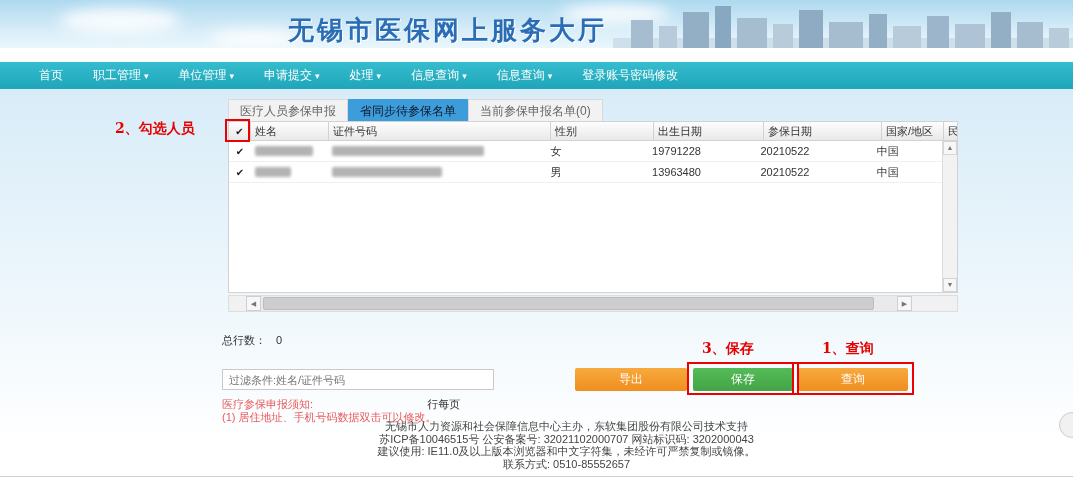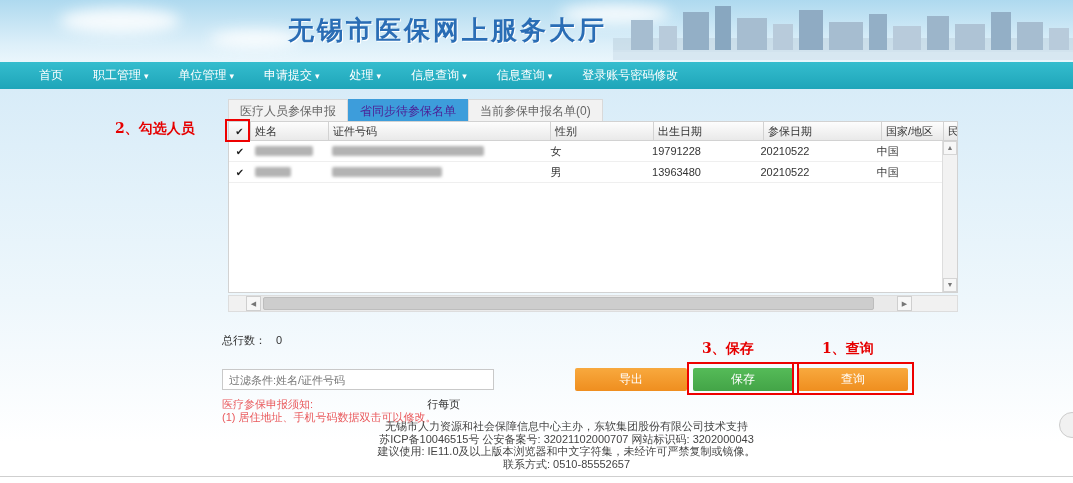--- a/index.html
+++ b/index.html
@@ -2,41 +2,41 @@
 <html><head>
 <meta charset="utf-8">
 <style>
   * { box-sizing: border-box; }
   html,body { margin:0; padding:0; }
   body {
     width:1073px; height:483px; position:relative; overflow:hidden;
     background:#ffffff; font-family:"Liberation Sans", sans-serif;
   }
   
-  .banner { position:absolute; left:0; top:0; width:1073px; height:62px;
+  .banner { position:absolute; left:0; top:0; width:1073px; height:48px;
     background:linear-gradient(#aed9ef,#dceff9 70%,#eaf6fc); overflow:hidden; }
   .cloud { position:absolute; background:#ffffff; border-radius:50%; filter:blur(7px); opacity:.85; }
   .banner-title { position:absolute; left:288px; top:13px; font-size:26px; font-weight:bold;
     color:#2a6db5; letter-spacing:3px; text-shadow:1px 1px 0 #ffffff; white-space:nowrap; }
   .skyline { position:absolute; right:0; top:4px; }
   
   .nav { position:absolute; left:0; top:62px; width:1073px; height:27px;
     background:linear-gradient(#35bdce,#1ea5b9); display:flex; align-items:center; padding-left:24px; }
   .nav-item { color:#ffffff; font-size:12px; padding:0 15px; height:27px; line-height:27px;
     cursor:pointer; white-space:nowrap; }
   .nav-item .arrow { font-size:9px; margin-left:3px; }
   
   .main-bg { position:absolute; left:0; top:89px; width:1073px; height:384px;
     background:linear-gradient(#d8ecf8,#eef7fc 55%,#ffffff 92%); }
   .bottom-line { position:absolute; left:0; top:476px; width:1073px; height:1px; background:#cfcfcf; }
   
   .tabs { position:absolute; left:228px; top:99px; display:flex; }
   .tab { height:22px; line-height:22px; padding:0 11px; font-size:12px; background:#f2f2f2;
     color:#666; border:1px solid #d9d9d9; border-bottom:none; cursor:pointer; white-space:nowrap; }
-  .tab.active { background:#3d9ddb; color:#4c1d95; border-color:#3d9ddb; }
+  .tab.active { background:#3d9ddb; color:#0f172a; border-color:#3d9ddb; }
   
   .grid-header { position:absolute; left:228px; top:121px; width:730px; height:20px; display:flex;
     background:linear-gradient(#fdfdfd,#e9e9e9); border:1px solid #d2d2d2; }
   .hcell { border-right:1px solid #d2d2d2; font-size:11px; color:#333; display:flex;
     align-items:center; padding:0 4px; overflow:hidden; white-space:nowrap; height:100%; }
   .c0{width:22px; justify-content:center;} .c1{width:78px;} .c2{width:222px;} .c3{width:103px;}
   .c4{width:110px;} .c5{width:118px;} .c6{width:62px;} .c7{flex:1; border-right:none;}
   .grid-body { position:absolute; left:228px; top:141px; width:730px; height:152px;
     background:#ffffff; border:1px solid #d2d2d2; border-top:none; overflow:hidden; }
   .rows-area { position:absolute; left:0; top:0; right:15px; }

